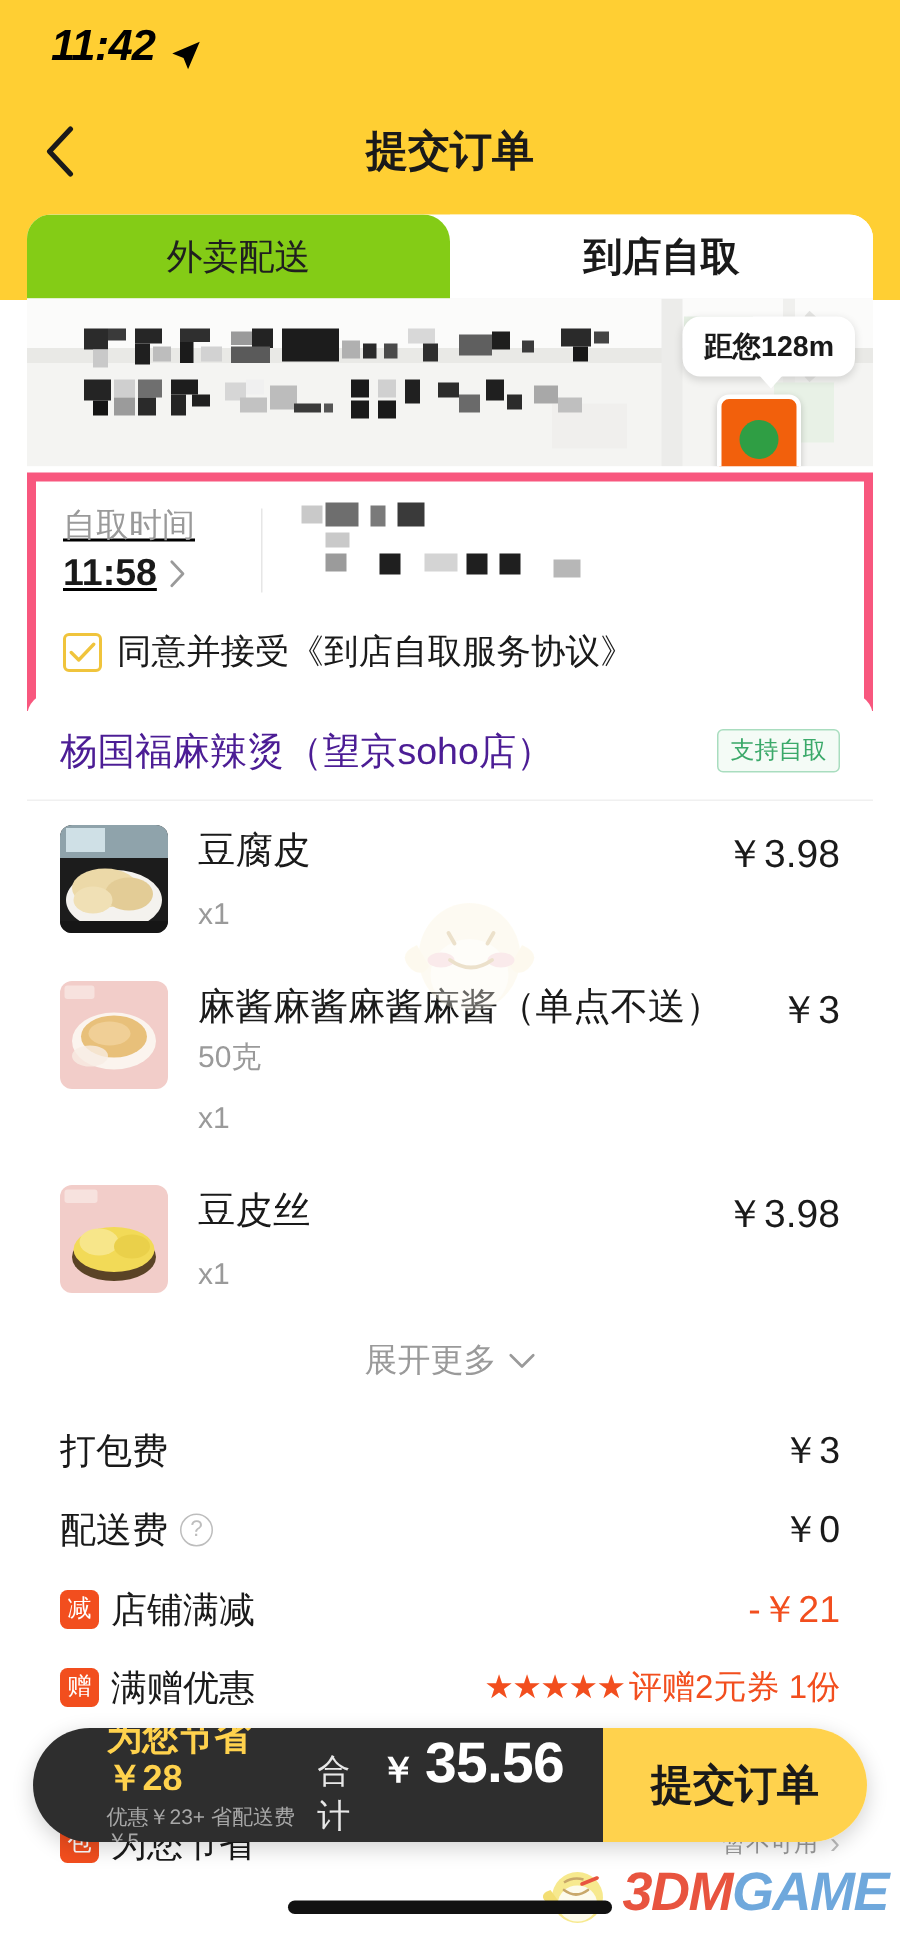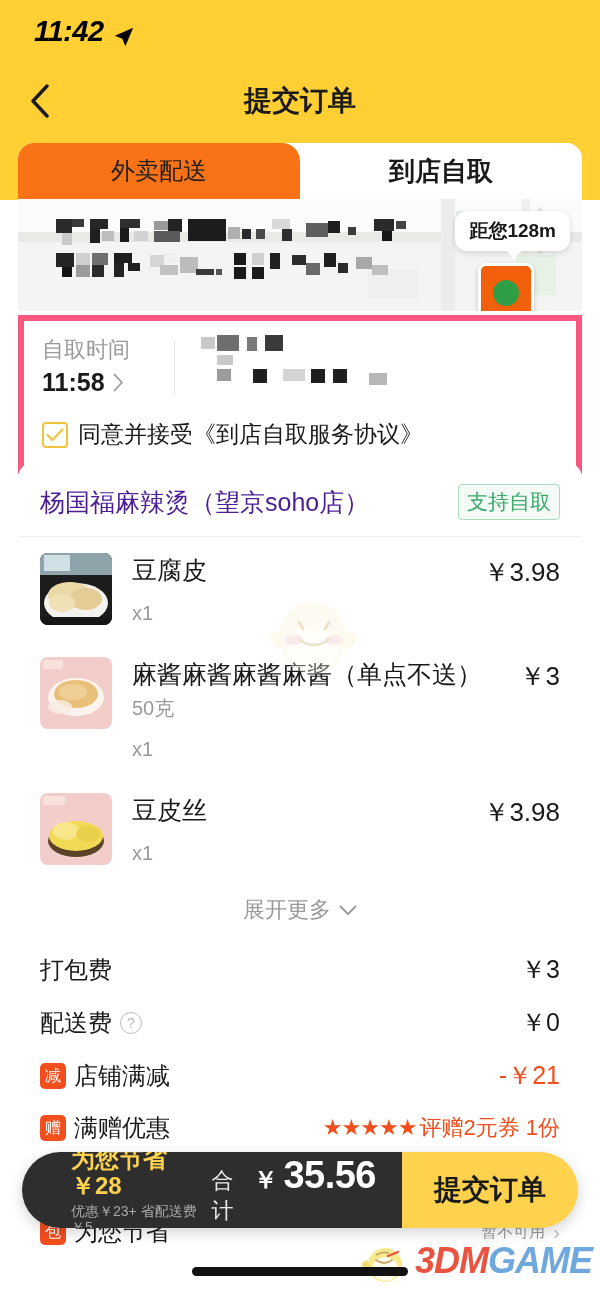--- a/index.html
+++ b/index.html
@@ -72,21 +72,21 @@
   }
   .tabs {
     display: flex; height: 56px; position: relative;
   }
   .tab {
     flex: 1; display: flex; align-items: center; justify-content: center;
     font-size: 24px; color: #1a1a1a; cursor: pointer;
     position: relative;
   }
   .tab.inactive {
-    background: #f97316;
+    background: #84cc16;
     border-radius: 0 18px 0 0;
     color: #1f1f1f;
   }
   .tab.active {
     background: #fff; font-weight: bold; font-size: 26px;
   }
 
   
   .map {
     position: relative; height: 112px; width: 100%;
@@ -126,21 +126,21 @@
 
   
   .pickup-wrap {
     position: absolute; top: 315px; left: 18px; width: 564px;
     border: 6px solid #F8577E;
     background: #fff;
   }
   .pickup-row {
     display: flex; align-items: stretch; padding: 14px 18px 10px 18px;
   }
-  .pickup-left { width: 132px; }
+  .pickup-left { width: 132px; text-decoration: underline; }
   .pickup-label { font-size: 22px; color: #9a9a9a; line-height: 30px; }
   .pickup-time {
     font-size: 25px; font-weight: bold; color: #1a1a1a;
     display: flex; align-items: center; gap: 8px; line-height: 34px;
   }
   .vdiv { width: 1px; background: #e6e6e6; margin: 4px 16px 4px 0; }
   .pickup-right { flex: 1; position: relative; }
   .pickup-right span { position: absolute; display: block; }
 
   .agree-row {
@@ -160,21 +160,21 @@
     background: #fff; border-radius: 16px;
     padding: 0 0 0 0;
   }
   .store-head {
     display: flex; align-items: center; justify-content: space-between;
     padding: 22px 22px 16px 22px;
     border-bottom: 1px solid #f0f0f0;
   }
   .store-name { font-size: 25px; color: #4c1d95; }
   .pickup-badge {
-    font-size: 21px; color: #3BA96A;
+    font-size: 16px; color: #3BA96A;
     border: 1px solid #A9DDBF; background: #F4FBF6;
     border-radius: 4px; padding: 3px 8px; white-space: nowrap;
   }
 
   .item {
     display: flex; align-items: flex-start;
     padding: 16px 22px 14px 22px;
     position: relative;
   }
   .item-thumb {

